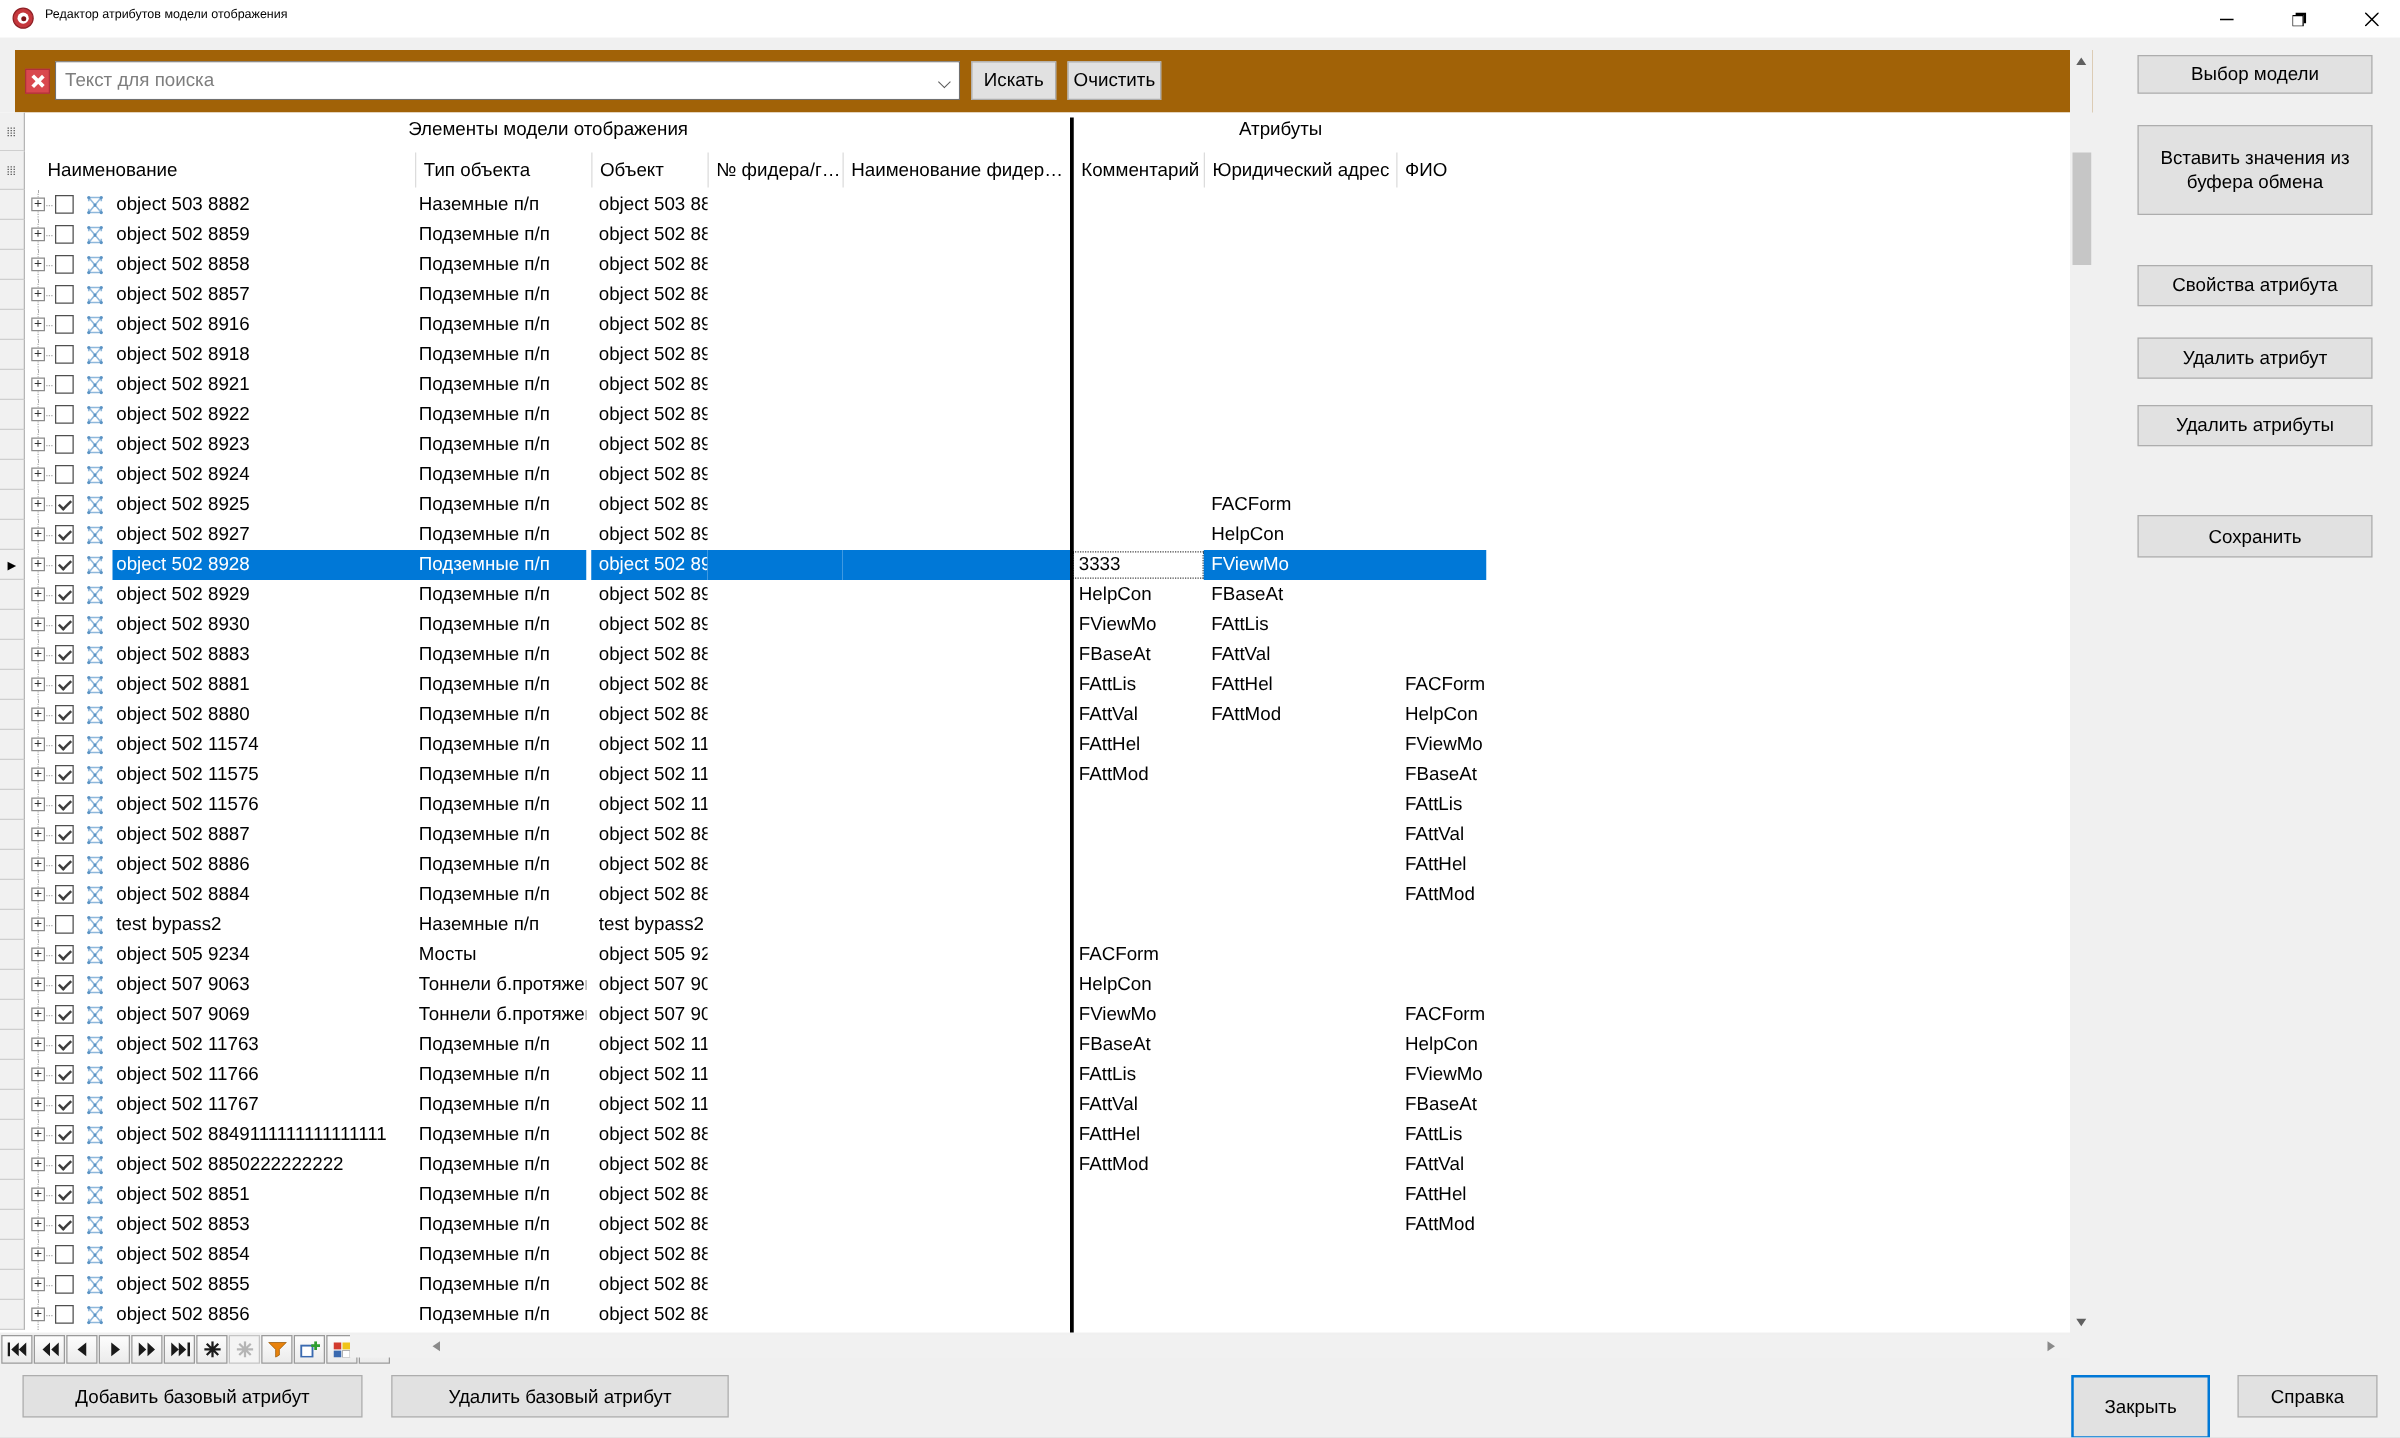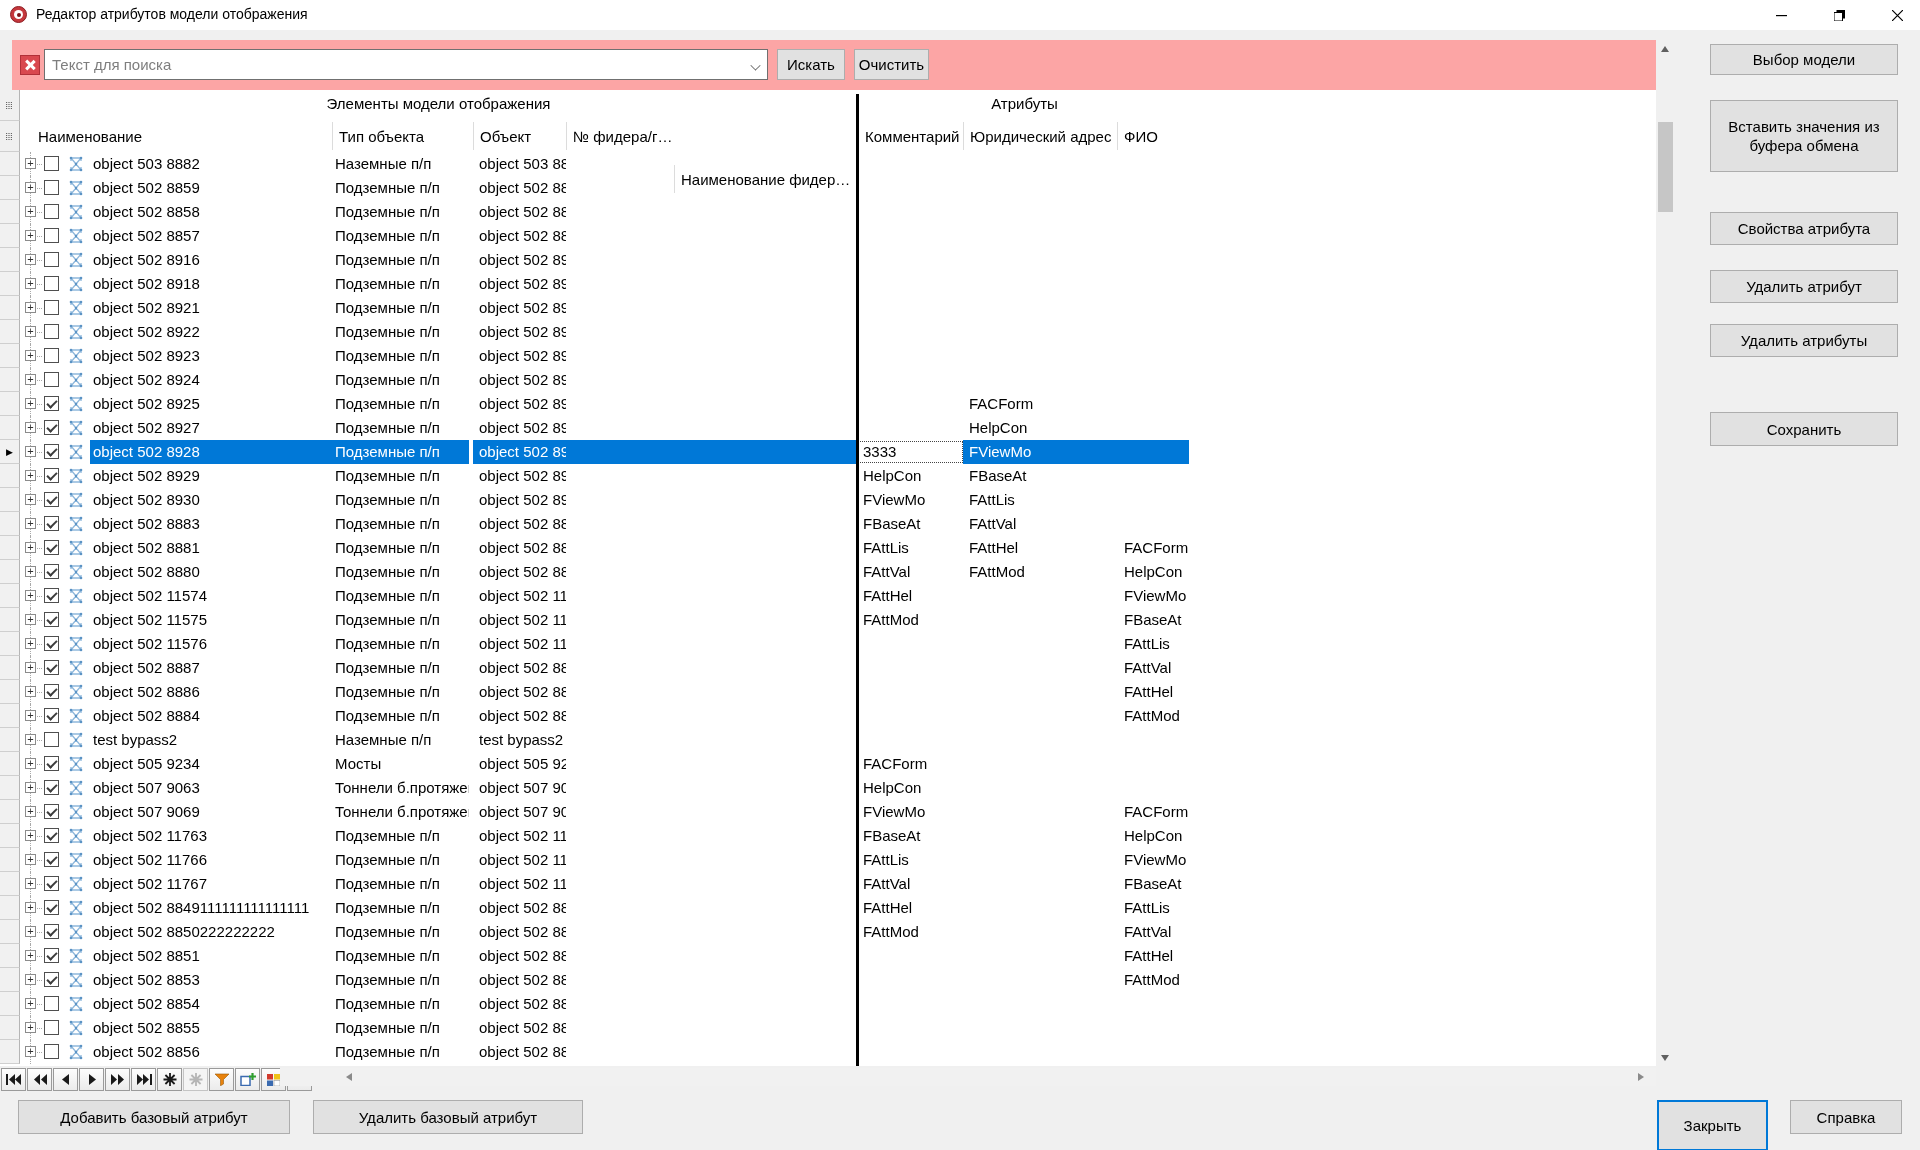--- a/index.html
+++ b/index.html
@@ -5,27 +5,27 @@
   html,body{margin:0;padding:0;background:#d7d7d7;}
   *{box-sizing:border-box;font-family:"Liberation Sans",sans-serif;}
   #app{position:relative;width:1920px;height:1150px;background:#f0f0f0;overflow:hidden;color:#1a1a1a;}
 
   
   #titlebar{position:absolute;left:0;top:0;width:1920px;height:30px;background:#ffffff;}
   #app-icon{position:absolute;left:10px;top:6px;width:17px;height:17px;border-radius:50%;
     background:#c5373c;border:1px solid #8e1f24;}
   #app-icon:before{content:'';position:absolute;left:3px;top:3px;width:9px;height:9px;border-radius:50%;background:#fff;}
   #app-icon:after{content:'';position:absolute;left:5.5px;top:5.5px;width:4px;height:4px;border-radius:50%;background:#7e1418;}
-  #title-text{position:absolute;left:36px;top:6px;font-size:14px;color:#000;white-space:nowrap;}
+  #title-text{position:absolute;left:36px;top:6px;font-size:10px;color:#000;white-space:nowrap;}
   .wbtn{position:absolute;top:0;width:46px;height:30px;display:flex;align-items:center;justify-content:center;color:#111;}
   .wbtn svg{width:11px;height:11px;}
   #btn-min{right:116px;} #btn-restore{right:58px;} #btn-close{right:0;}
 
   
-  #searchband{position:absolute;left:12px;top:40px;width:1662px;height:50px;background:#fca5a5;}
+  #searchband{position:absolute;left:12px;top:40px;width:1662px;height:50px;background:#a16207;}
   #search-clear-x{position:absolute;left:8px;top:15px;width:20px;height:20px;background:#d9484f;border:1px solid #b03038;
     display:flex;align-items:center;justify-content:center;}
   #search-clear-x i{position:relative;width:10px;height:10px;display:block;}
   #search-clear-x i:before,#search-clear-x i:after{content:'';position:absolute;left:4px;top:-1px;width:2.5px;height:12px;background:#fff;}
   #search-clear-x i:before{transform:rotate(45deg);} #search-clear-x i:after{transform:rotate(-45deg);}
   #search-combo{position:absolute;left:32px;top:9px;width:724px;height:31px;background:#fff;border:1px solid #707070;}
   #search-input{position:absolute;left:0;top:0;width:100%;height:100%;border:none;outline:none;padding:0 26px 0 7px;font-size:15px;color:#222;}
   #search-input::placeholder{color:#7e7e7e;opacity:1;}
   #combo-chevron{position:absolute;right:7px;top:11px;width:9px;height:9px;border-left:1.5px solid #5a5a5a;border-bottom:1.5px solid #5a5a5a;transform:rotate(-45deg) scale(.8);}
   .bandbtn{position:absolute;top:9px;height:31px;background:#e1e1e1;border:1px solid #adadad;font-size:15px;
@@ -35,21 +35,21 @@
   
   #table{position:absolute;left:0;top:90px;width:1656px;height:976px;background:#ffffff;}
   #divider{position:absolute;left:856px;top:4px;width:3px;height:972px;background:#000;}
   .group-hd{position:absolute;top:0;height:26px;font-size:15px;display:flex;align-items:center;justify-content:center;color:#000;}
   #group-elements{left:20px;width:837px;}
   #group-attrs{left:859px;width:331px;}
   .colhd{position:absolute;top:32px;height:28px;font-size:15px;display:flex;align-items:center;color:#000;
     white-space:nowrap;overflow:hidden;border-left:1px solid #dcdcdc;padding-left:6px;}
   .colhd.first{border-left:none;padding-left:18px;}
   #ch-0{left:20px;width:312px;} #ch-1{left:332px;width:141px;} #ch-2{left:473px;width:93px;}
-  #ch-3{left:566px;width:108px;} #ch-4{left:674px;width:182px;margin-top:43px;}
+  #ch-3{left:566px;width:108px;} #ch-4{left:674px;width:182px;}
   #ch-5{left:859px;width:104px;border-left:none;} #ch-6{left:963px;width:154px;} #ch-7{left:1117px;width:85px;}
   .gut-hd{position:absolute;left:0;width:20px;background:#f0f0f0;border-right:1px solid #b5b5b5;border-bottom:1px solid #cfcfcf;
     display:flex;align-items:center;justify-content:center;}
   #gut-hd1{top:0;height:31px;} #gut-hd2{top:31px;height:31px;}
 
   #rows{position:absolute;left:0;top:62px;width:1656px;}
   .row{position:relative;width:1656px;height:24px;font-size:15px;}
   .row:before{content:'';position:absolute;left:30px;top:0;bottom:0;border-left:1px dotted #a9a9a9;}
   .row:after{content:'';position:absolute;left:31px;top:12px;width:11px;border-top:1px dotted #a9a9a9;}
   .gcell{position:absolute;left:0;top:0;width:20px;height:24px;background:#f1f1f1;

